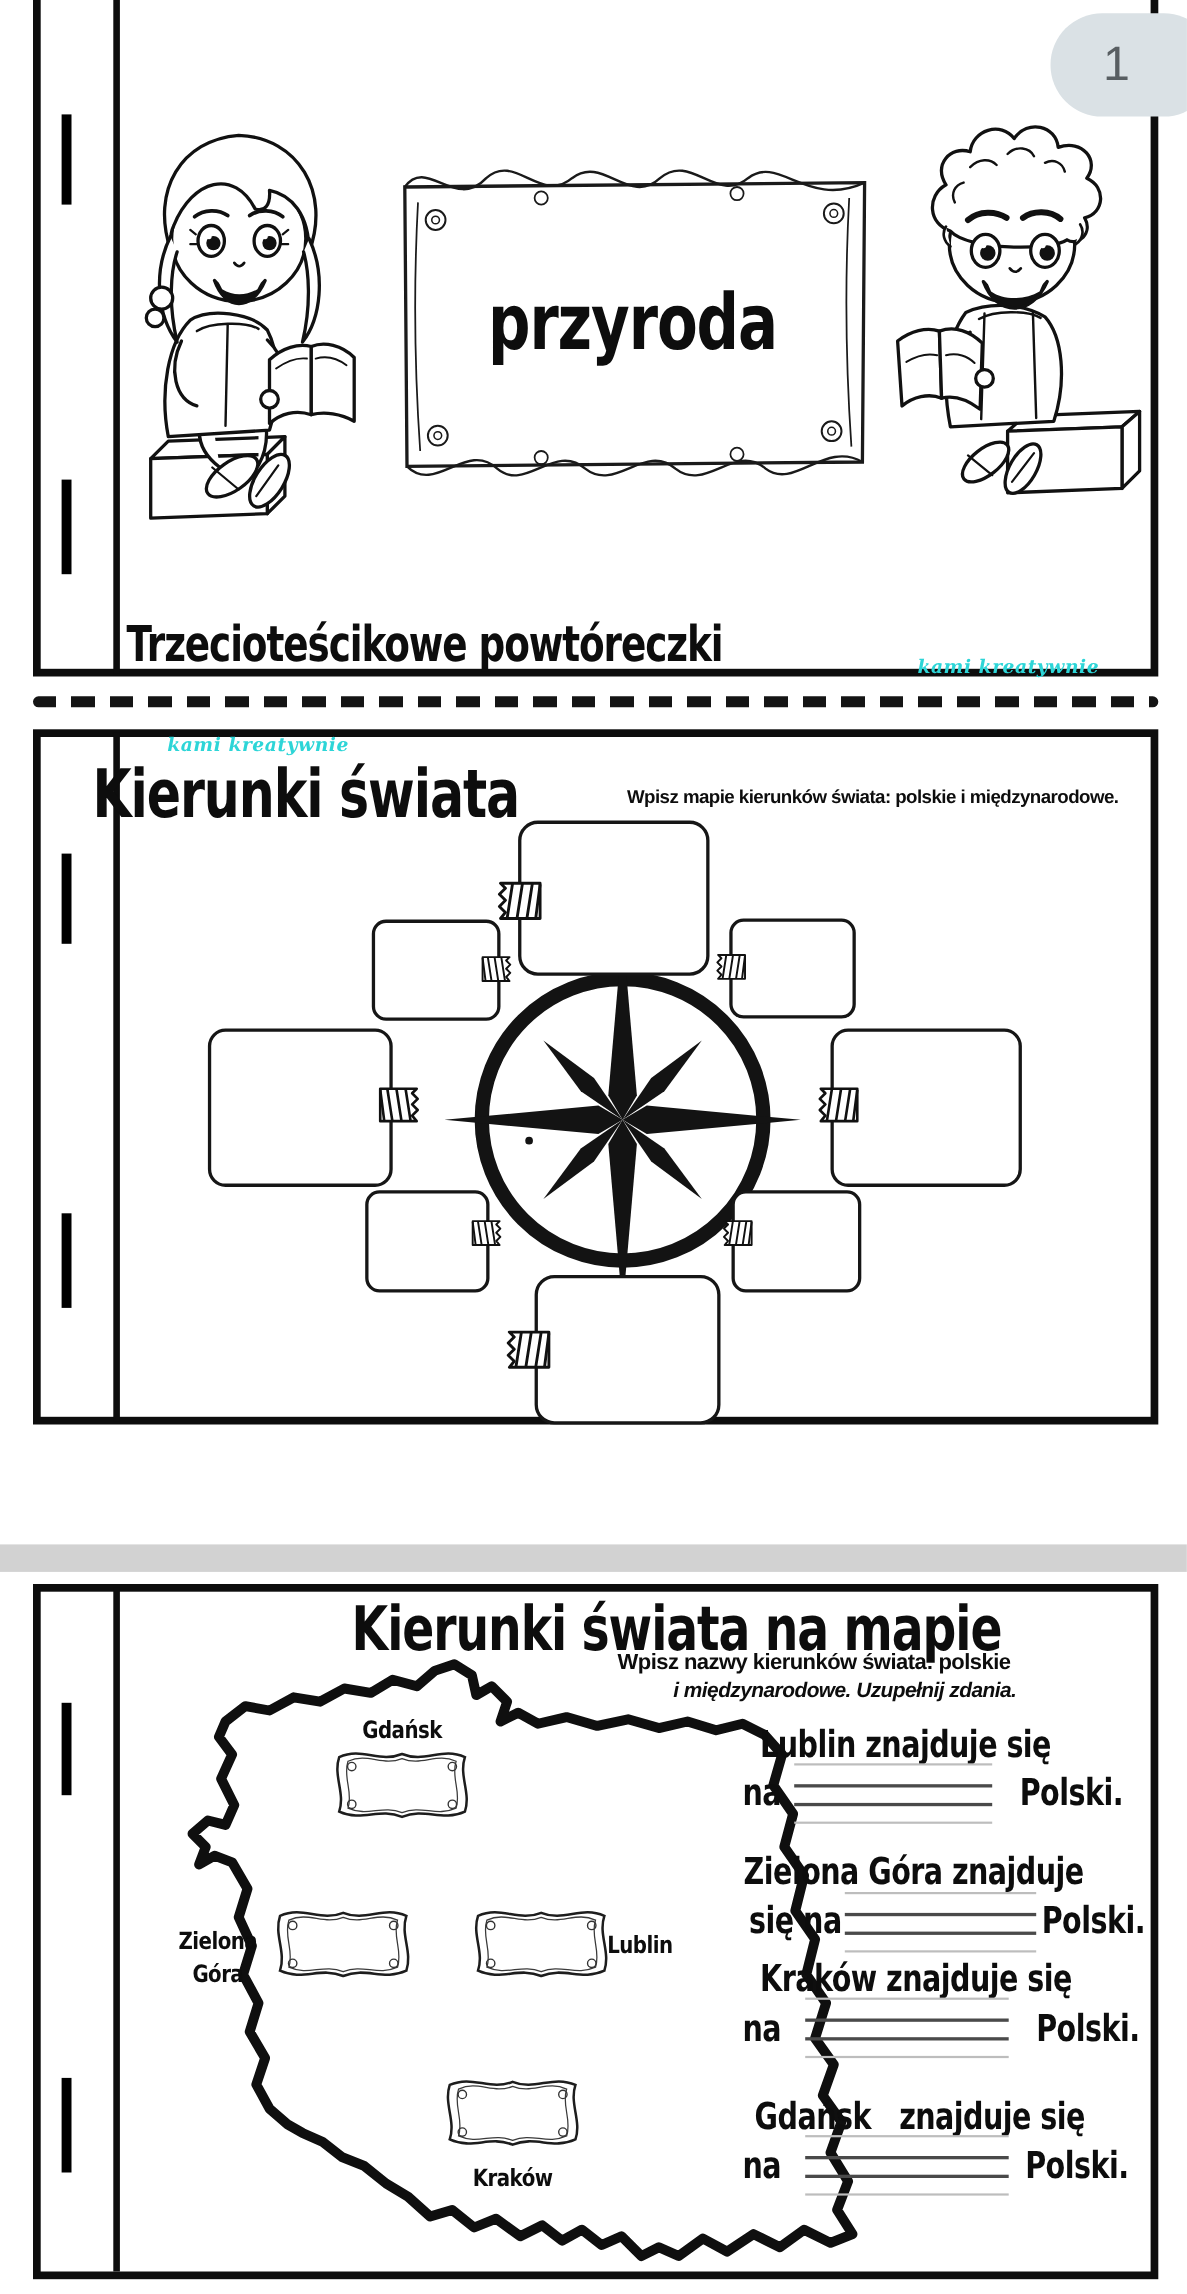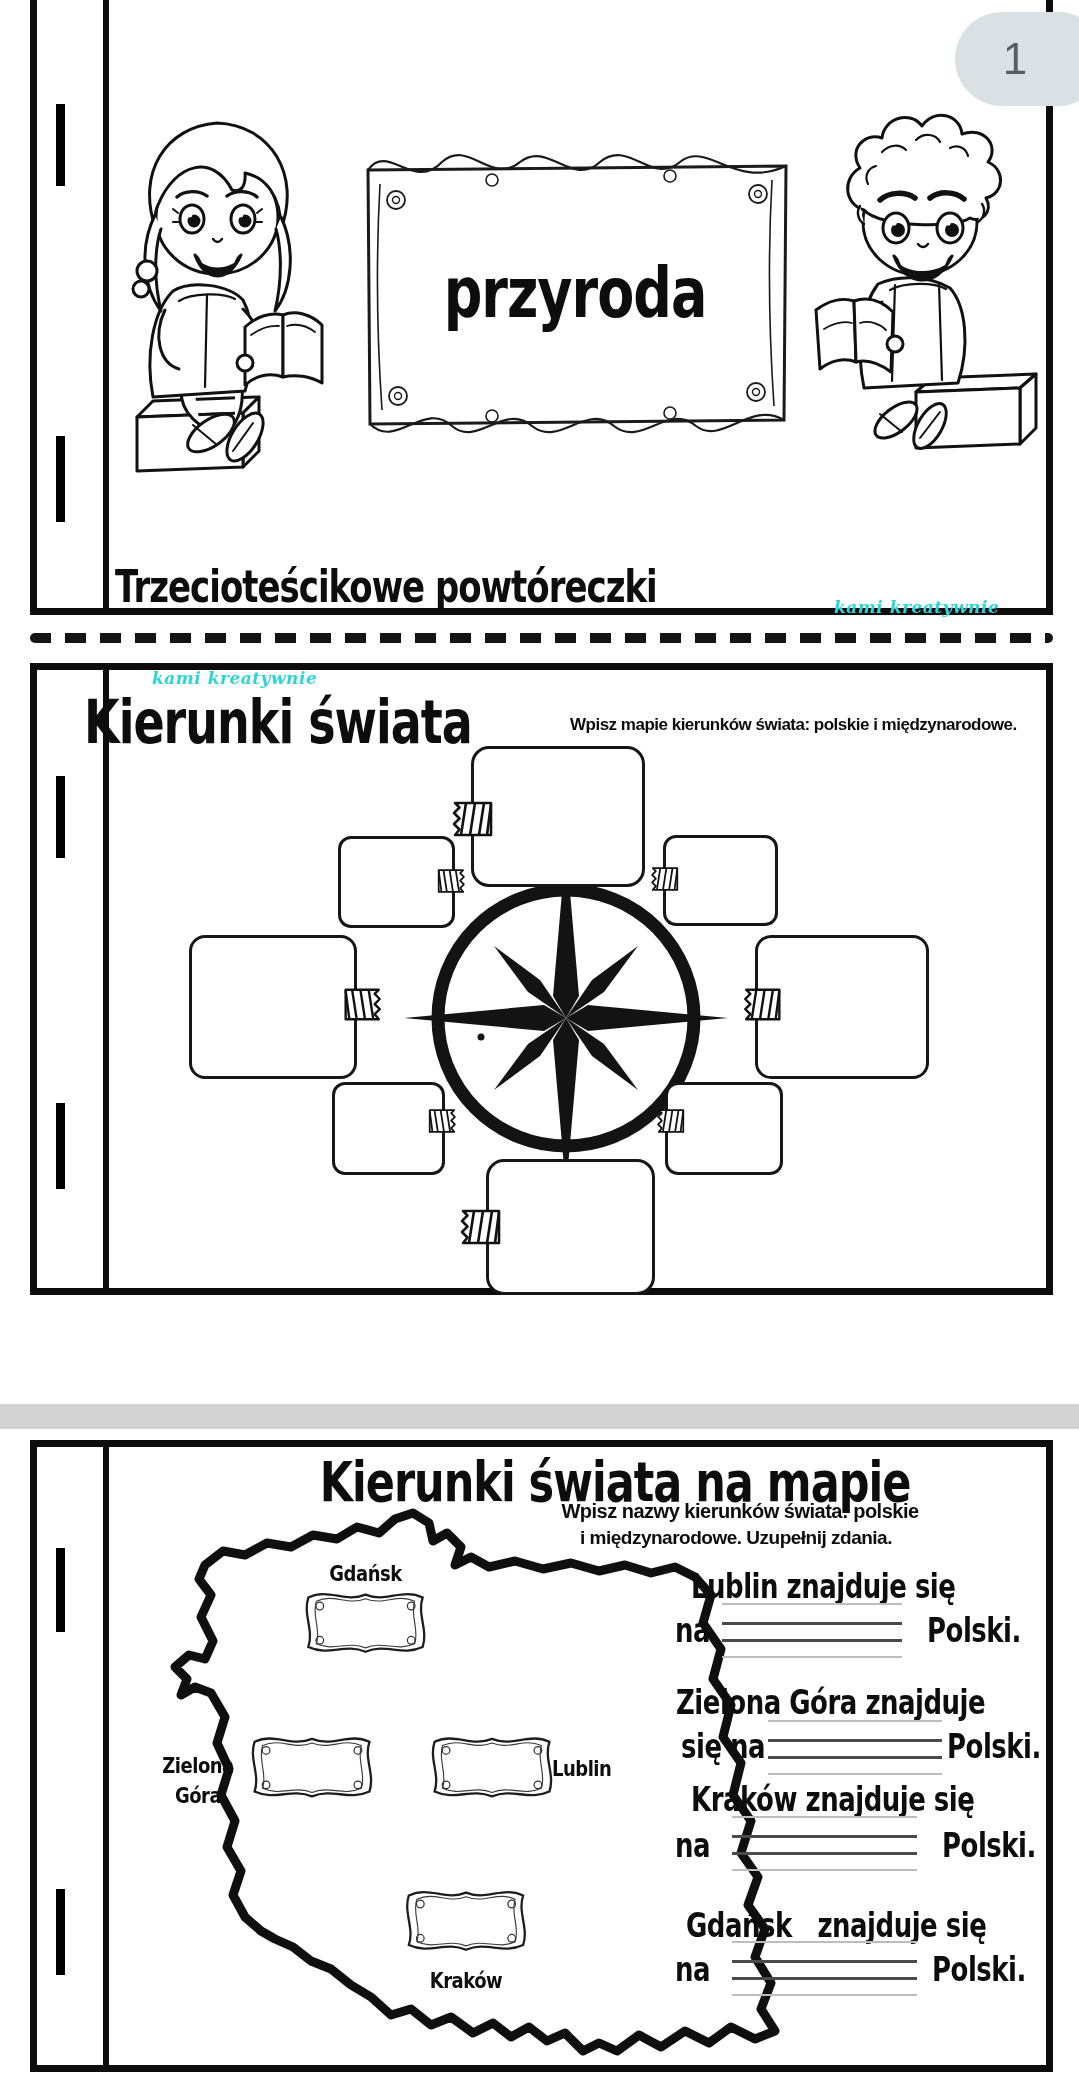--- a/index.html
+++ b/index.html
@@ -230,21 +230,21 @@
 
 <div class="band" style="background: rgb(210, 210, 210);"></div>
 
 <div class="page-border" style="left:30px;top:1440px;width:1023px;height:632px;"></div>
 <div class="vline" style="top:1443px;height:622px;"></div>
 <div class="bdash" style="top:1548px;height:84px;"></div>
 <div class="bdash" style="top:1889px;height:86px;"></div>
 
 <div class="h-center" style="left:140px;top:1449px;width:950px;font-size:43px;">Kierunki świata na mapie</div>
 <div class="instr" style="left:520px;top:1500px;width:440px;text-align:center;font-size:20px;">Wpisz nazwy kierunków świata: polskie</div>
-<div class="instr" style="left:516px;top:1527px;width:440px;text-align:center;font-size:19px;">i międzynarodowe. Uzupełnij zdania.</div>
+<div class="instr" style="left:548px;top:1527px;width:440px;text-align:center;font-size:19px;font-style:italic;">i międzynarodowe. Uzupełnij zdania.</div>
 
 <svg class="abs" style="left:95px;top:1503px;" width="700" height="565" viewBox="0 0 700 565">
   <path fill="none" stroke="#0f0f0f" stroke-width="9" stroke-linejoin="round" stroke-linecap="round" d="M110,62 L128,48 L150,52 L172,40 L196,44 L218,32 L242,36 L262,24 L284,30 L300,16 L318,10 L334,20 L338,38 L352,30 L366,44 L360,62 L376,54 L394,64 L420,58 L448,66 L476,60 L504,68 L530,62 L556,70 L580,64 L600,74
        L616,92 L608,120 L626,146 L618,176 L636,202 L628,234 L646,260 L638,292 L656,318 L646,350 L663,374 L653,402 L670,426 L660,454 L676,480 L666,506 L680,528
        L660,536 L636,524 L614,540 L590,528 L566,544 L544,532 L522,548 L504,540 L488,548 L470,530 L452,538 L434,524 L416,534 L398,520 L378,530 L356,514 L336,522 L316,506 L296,512 L276,494 L256,482 L236,466 L216,458 L198,444 L180,436 L166,428
        L150,414 L138,392 L146,368 L132,344 L140,318 L126,292 L134,266 L122,240 L130,214 L116,190 L100,184 L86,192 L92,176 L80,164 L94,152 L110,156 L118,138 L106,114 L116,92 L104,76 Z"></path>
 </svg>
 
 <div class="clabel" style="left:296px;top:1561px;width:139px;">Gdańsk</div>
 <svg class="abs" style="left:296px;top:1586px;" width="139" height="80" viewBox="0 0 140 84">

